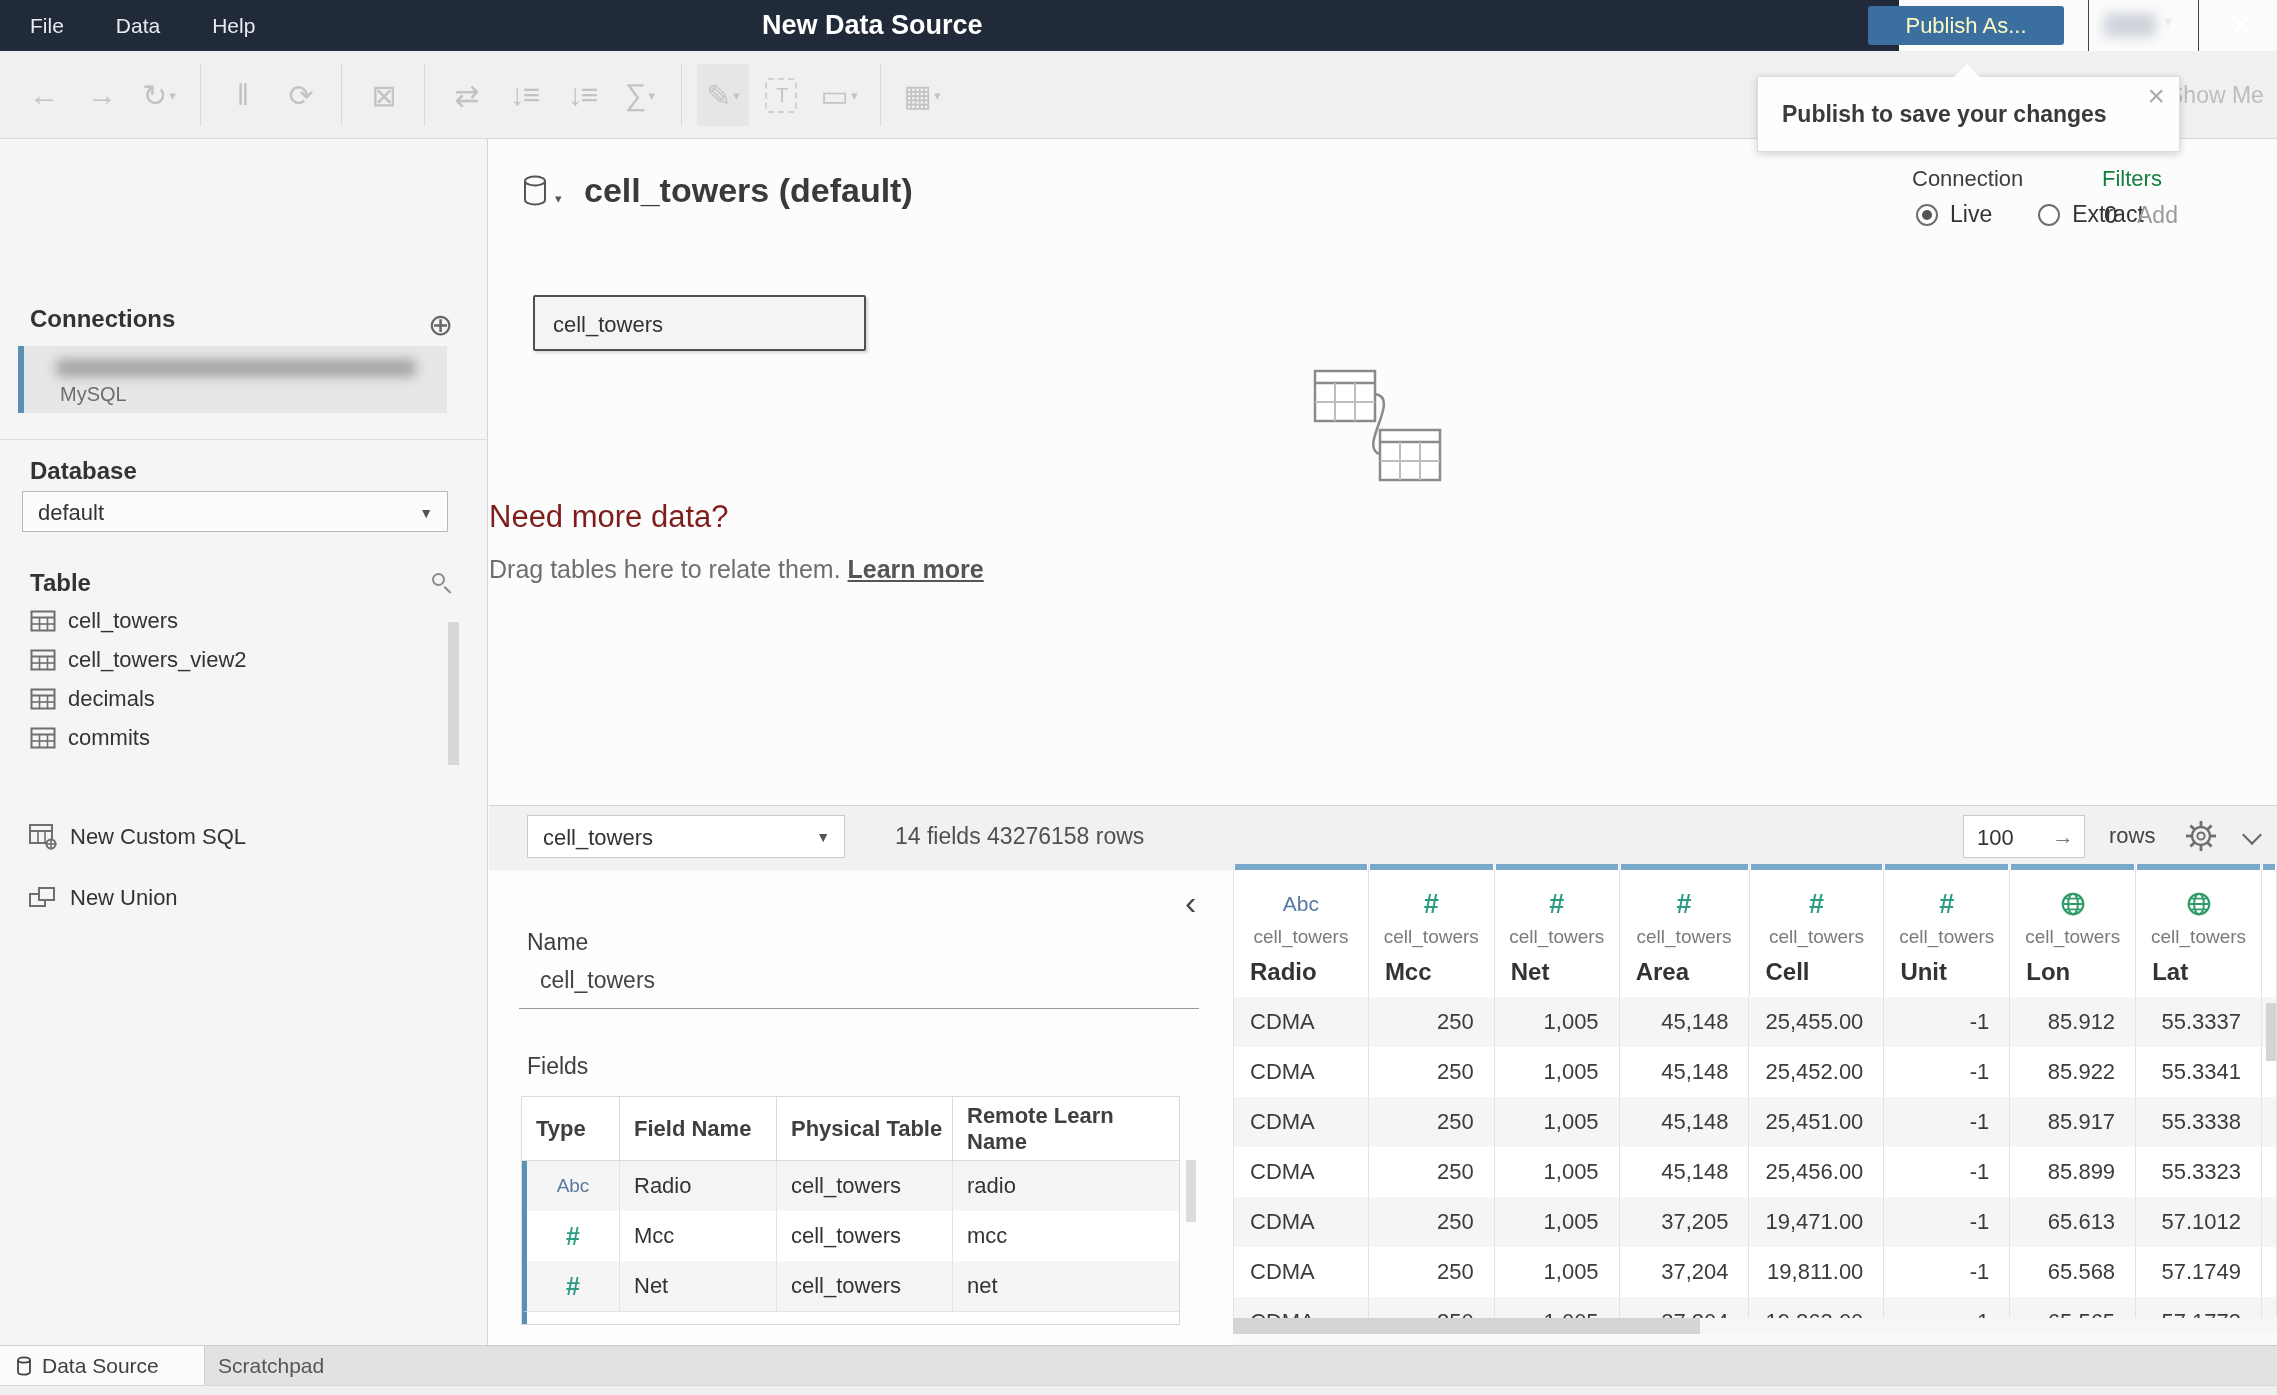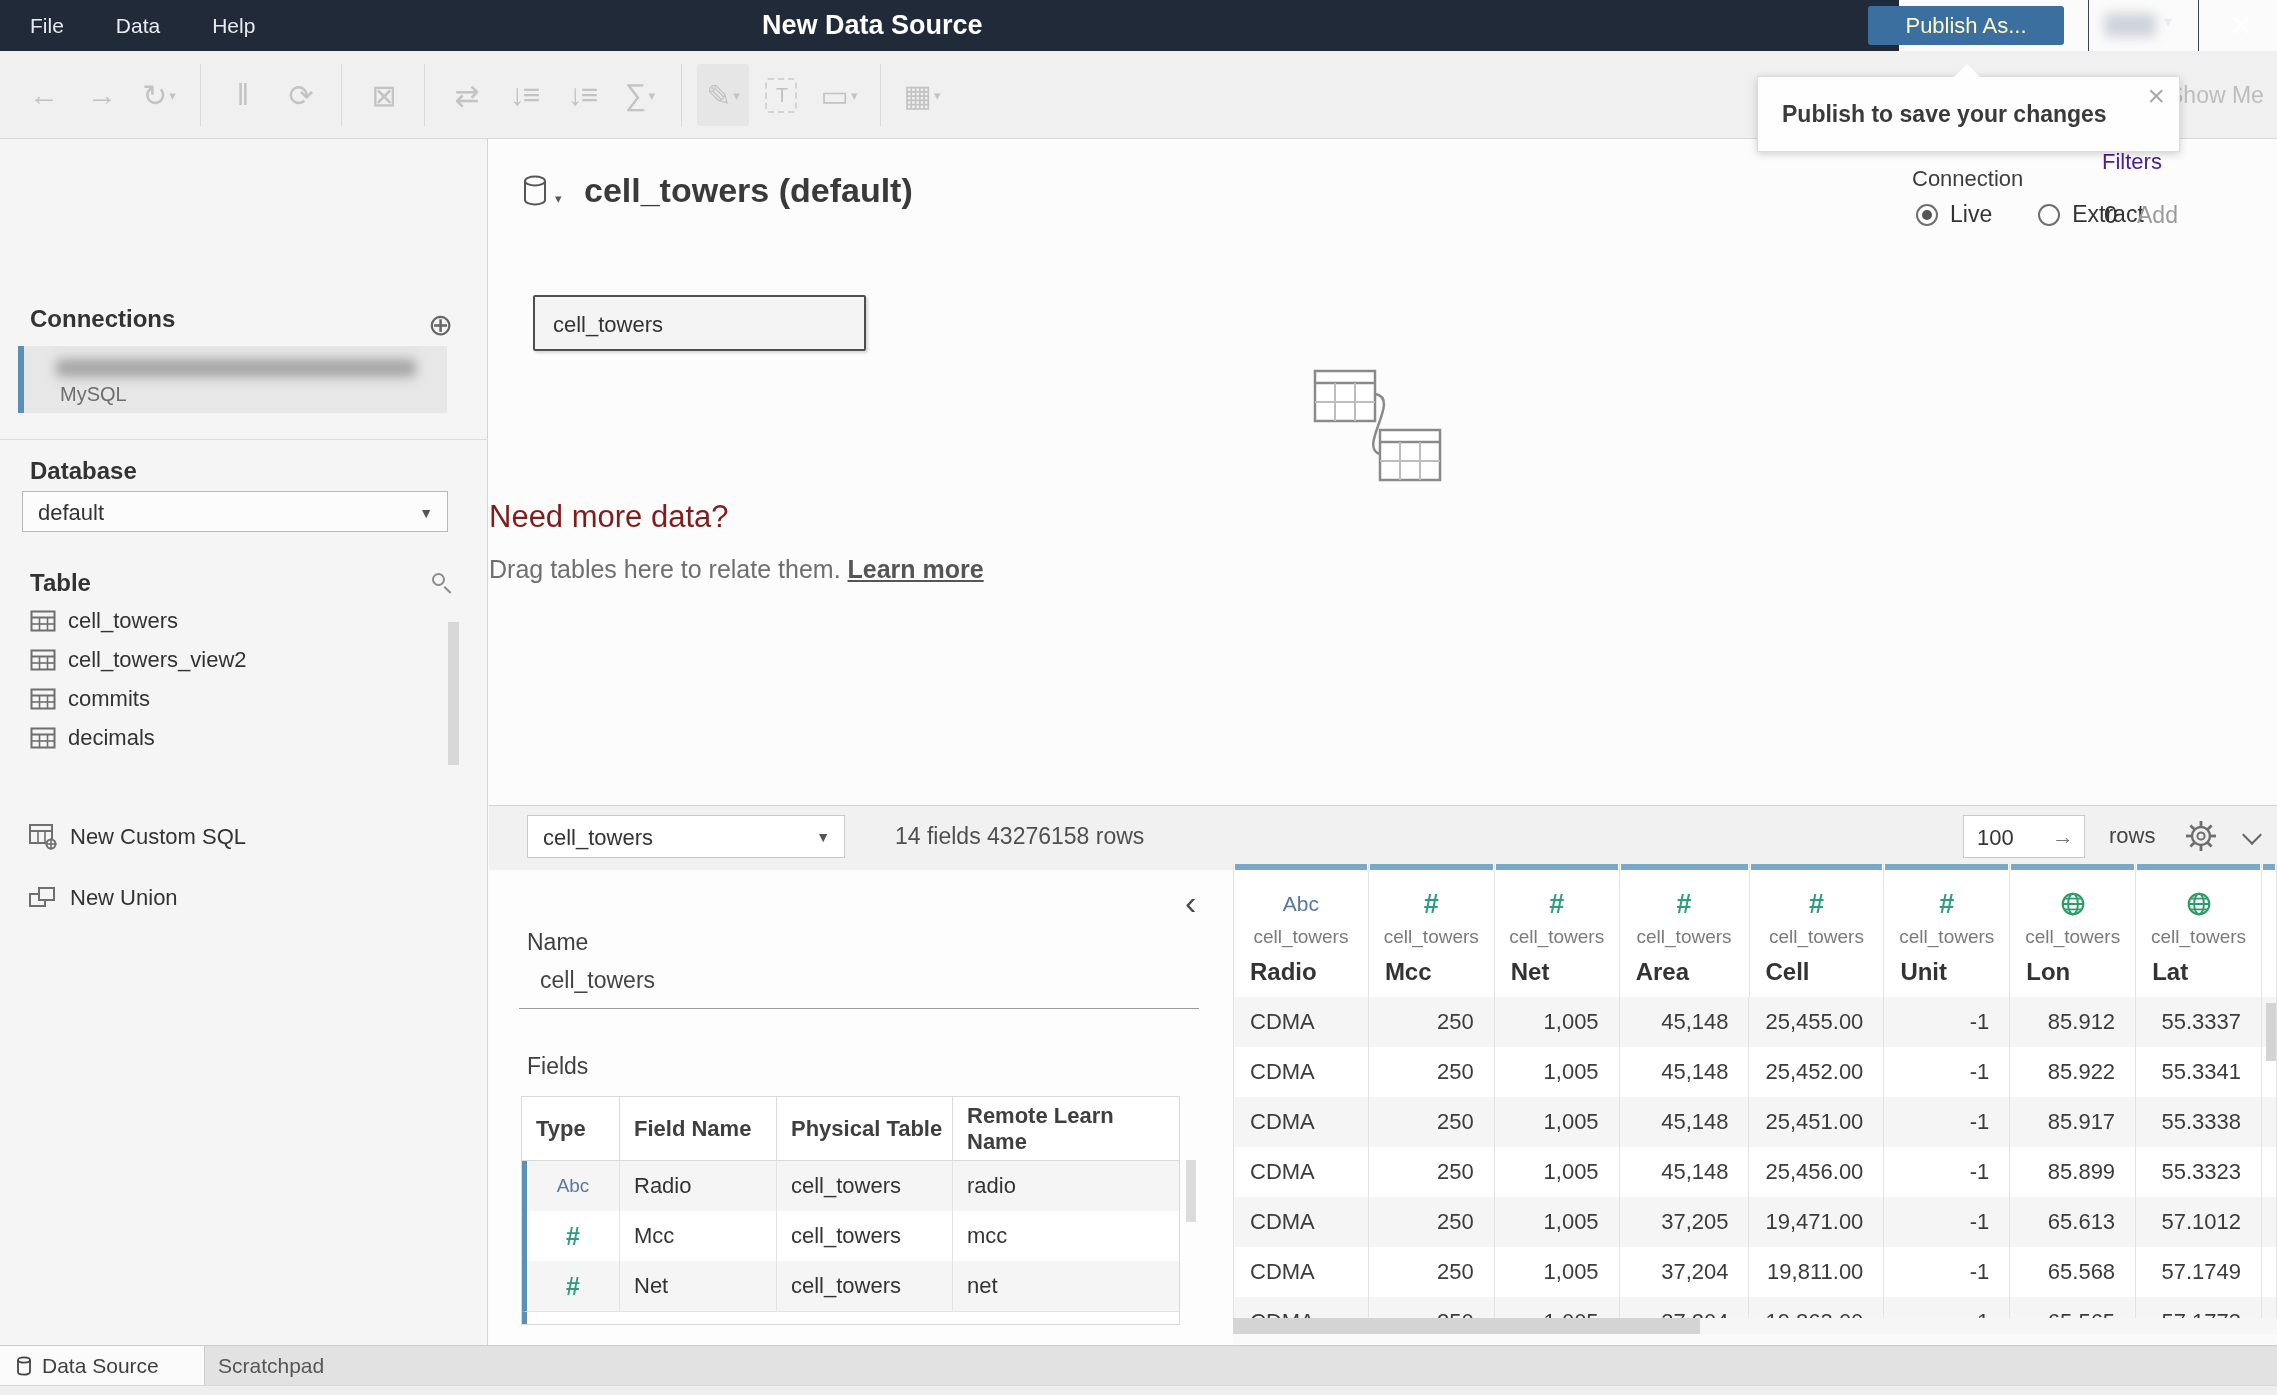--- a/index.html
+++ b/index.html
@@ -57,21 +57,21 @@
   .tl-label { font-size:22px; color:#333; margin-left:12px; }
   .sb-scroll { position:absolute; left:448px; top:483px; width:11px; height:143px; background:#d8d8d8; }
   .sb-action { position:absolute; left:0; width:470px; height:42px; display:flex; align-items:center; padding-left:28px; }
   .sb-action .lbl { font-size:22px; color:#333; margin-left:12px; }
   
   .canvas-top { position:absolute; left:489px; top:139px; width:1788px; height:666px; background:#fcfcfc; }
   .ds-ic { position:absolute; left:33px; top:36px; }
   .ds-caret { position:absolute; left:66px; top:52px; font-size:13px; color:#555; }
   .canvas-title { position:absolute; left:95px; top:32px; font-size:34px; font-weight:bold; color:#3a3a3a; }
   .conn-lbl { position:absolute; left:1423px; top:27px; font-size:22px; color:#3d3d3d; }
-  .filters-lbl { position:absolute; left:1613px; top:10px; font-size:22px; color:#4c1d95; }
+  .filters-lbl { position:absolute; left:1613px; top:27px; font-size:22px; color:#15803d; }
   .radio-row { position:absolute; left:1427px; top:62px; display:flex; align-items:center; }
   .radio { width:22px; height:22px; border:2px solid #6f6f6f; border-radius:50%; position:relative; background:#fff; }
   .radio.sel::after { content:""; position:absolute; left:4px; top:4px; width:10px; height:10px; border-radius:50%; background:#555; }
   .radio-lbl { font-size:23px; color:#333; margin:0 46px 0 12px; }
   .filters-count { position:absolute; left:1615px; top:62px; font-size:24px; color:#333; }
   .filters-add { position:absolute; left:1648px; top:63px; font-size:23px; color:#9a9a9a; }
   .node { position:absolute; left:44px; top:156px; width:333px; height:56px; background:#f4f4f4; border:2px solid #4f4f4f;
     border-radius:2px; box-shadow:2px 2px 3px rgba(0,0,0,.15); }
   .node span { position:absolute; left:18px; top:15px; font-size:22px; color:#333; }
   .empty-illus { position:absolute; left:823px; top:229px; }
@@ -263,31 +263,31 @@
           <span class="tl-label">cell_towers_view2</span>
         </div>
         <div class="tl-item">
           <svg width="26" height="22" viewBox="0 0 26 22">
             <rect x="1.5" y="1.5" width="23" height="19" fill="none" stroke="#6f6f6f" stroke-width="2"></rect>
             <line x1="1.5" y1="7.5" x2="24.5" y2="7.5" stroke="#6f6f6f" stroke-width="2"></line>
             <line x1="9.5" y1="7.5" x2="9.5" y2="20.5" stroke="#6f6f6f" stroke-width="1.6"></line>
             <line x1="17.5" y1="7.5" x2="17.5" y2="20.5" stroke="#6f6f6f" stroke-width="1.6"></line>
             <line x1="1.5" y1="14" x2="24.5" y2="14" stroke="#6f6f6f" stroke-width="1.6"></line>
           </svg>
-          <span class="tl-label">commits</span>
+          <span class="tl-label">decimals</span>
         </div>
         <div class="tl-item">
           <svg width="26" height="22" viewBox="0 0 26 22">
             <rect x="1.5" y="1.5" width="23" height="19" fill="none" stroke="#6f6f6f" stroke-width="2"></rect>
             <line x1="1.5" y1="7.5" x2="24.5" y2="7.5" stroke="#6f6f6f" stroke-width="2"></line>
             <line x1="9.5" y1="7.5" x2="9.5" y2="20.5" stroke="#6f6f6f" stroke-width="1.6"></line>
             <line x1="17.5" y1="7.5" x2="17.5" y2="20.5" stroke="#6f6f6f" stroke-width="1.6"></line>
             <line x1="1.5" y1="14" x2="24.5" y2="14" stroke="#6f6f6f" stroke-width="1.6"></line>
           </svg>
-          <span class="tl-label">decimals</span>
+          <span class="tl-label">commits</span>
         </div>
       </div>
     <div class="sb-scroll"></div>
     <div class="sb-action" style="top:677px">
       <svg width="30" height="28" viewBox="0 0 30 28">
         <rect x="2" y="2" width="22" height="18" fill="none" stroke="#6f6f6f" stroke-width="2"></rect>
         <line x1="2" y1="8" x2="24" y2="8" stroke="#6f6f6f" stroke-width="2"></line>
         <line x1="10" y1="8" x2="10" y2="20" stroke="#6f6f6f" stroke-width="1.6"></line>
         <line x1="17" y1="8" x2="17" y2="20" stroke="#6f6f6f" stroke-width="1.6"></line>
         <circle cx="23" cy="21" r="4.5" fill="#f5f5f5" stroke="#6f6f6f" stroke-width="2"></circle>

